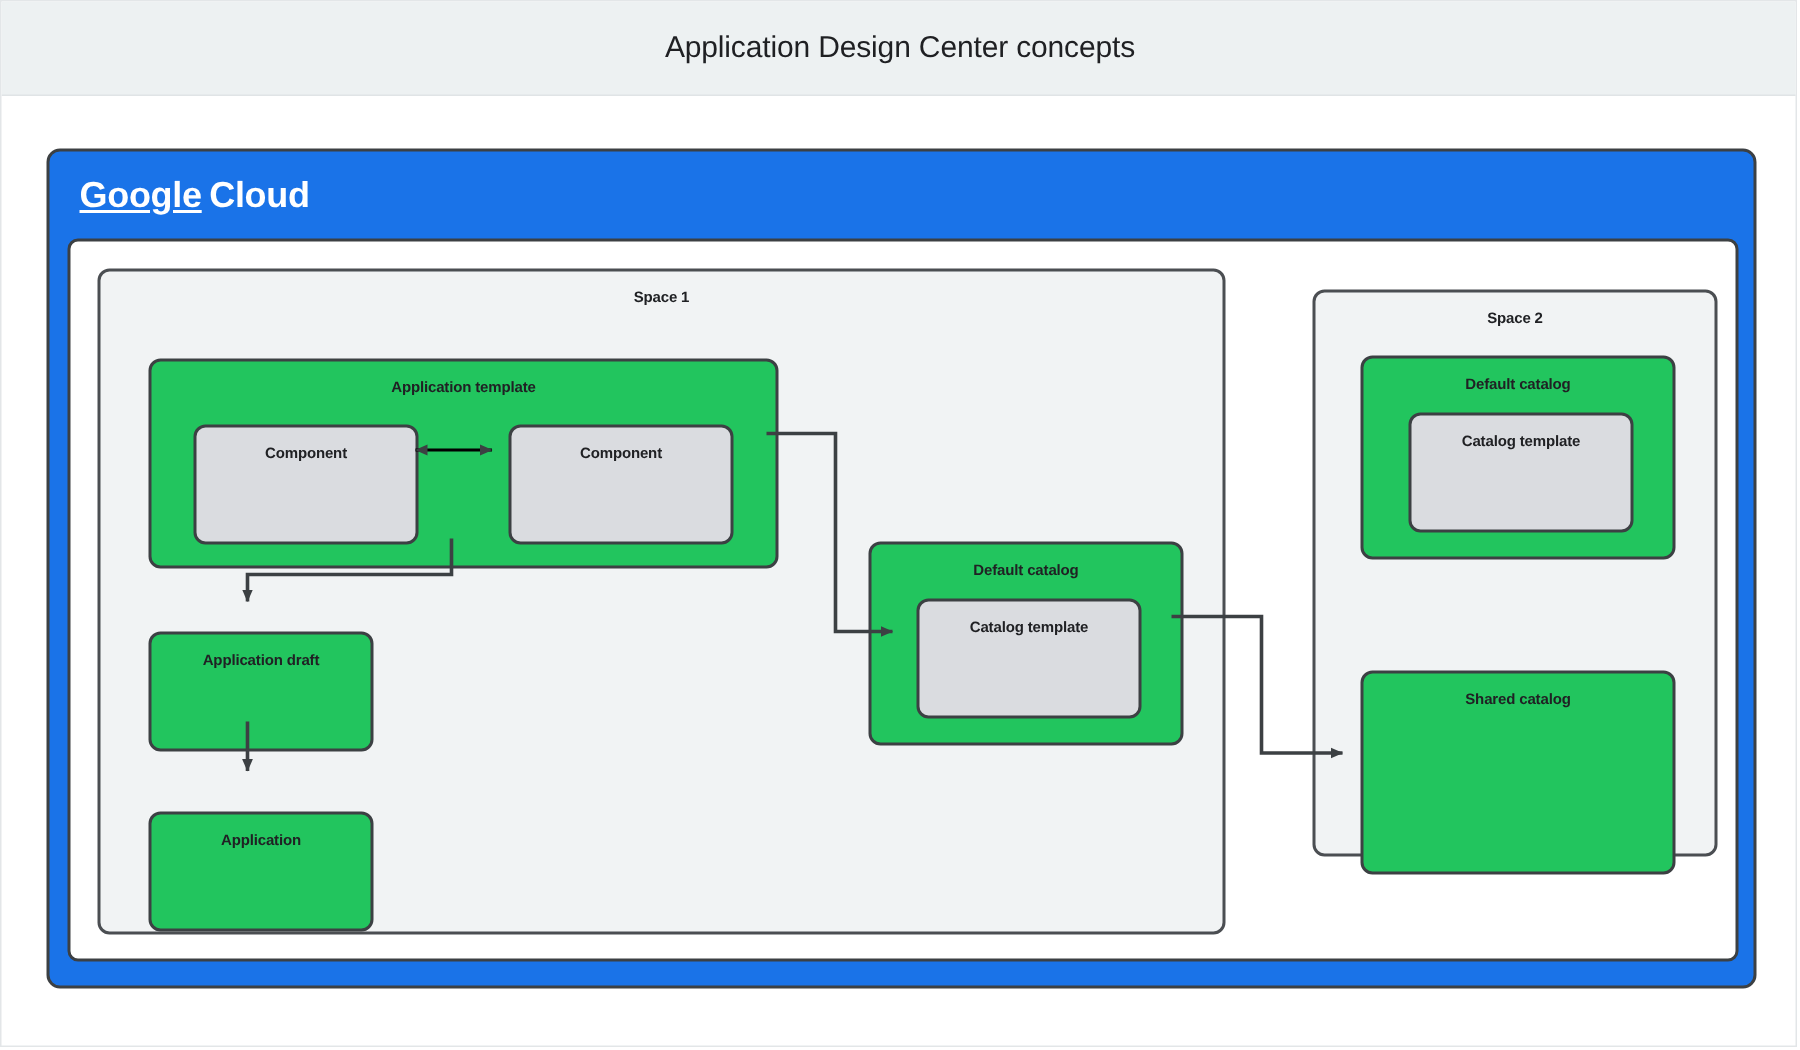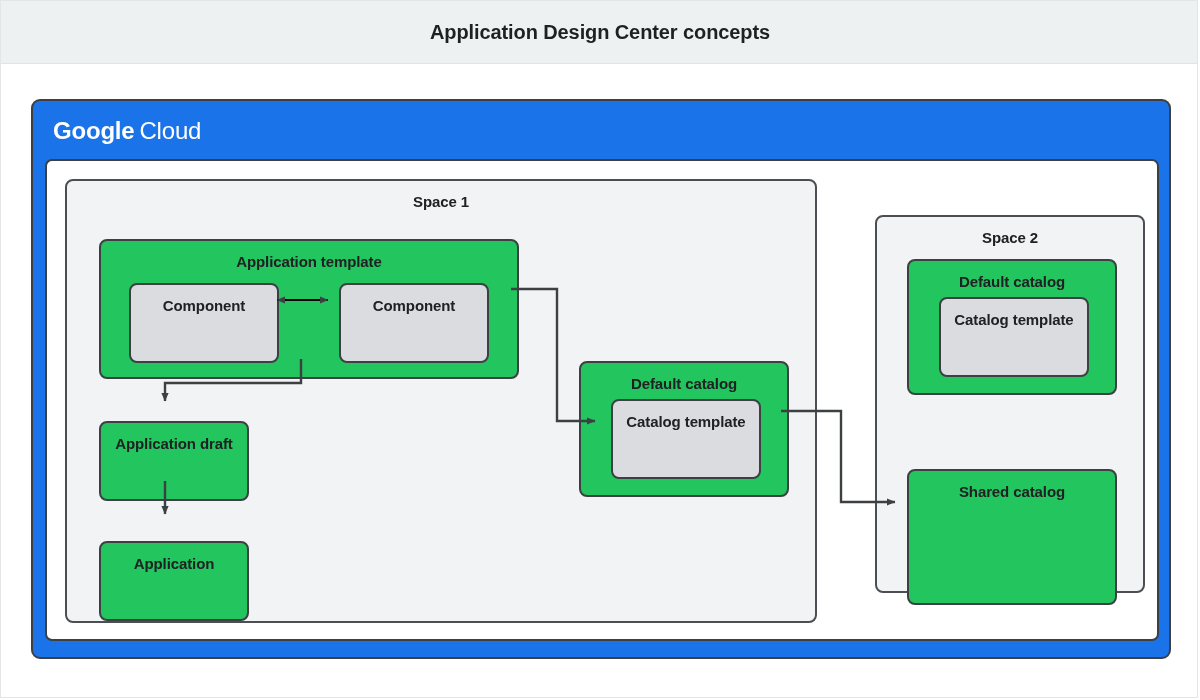--- a/index.html
+++ b/index.html
@@ -35,21 +35,21 @@
   }
   #page-title {
     position: absolute;
     left: 0;
     top: 0;
     width: 1198px;
     height: 63px;
     line-height: 63px;
     text-align: center;
     font-size: 20px;
-    font-weight: bold;
+    font-weight: normal;
     color: #1f2023;
     letter-spacing: -0.1px;
   }
   
   #cloud-container {
     position: absolute;
     left: 30px;
     top: 98px;
     width: 1140px;
     height: 560px;
@@ -60,22 +60,22 @@
   }
   #cloud-logo {
     position: absolute;
     left: 20px;
     top: 16px;
     font-size: 24px;
     color: #ffffff;
     letter-spacing: -0.2px;
     white-space: nowrap;
   }
-  #cloud-logo .g-word { font-weight: bold; }
-  #cloud-logo .c-word { font-weight: normal; margin-left: 5px; }
+  #cloud-logo .g-word { font-weight: bold; text-decoration: underline; }
+  #cloud-logo .c-word { font-weight: bold; margin-left: 5px; }
   
   #inner-panel {
     position: absolute;
     left: 12px;
     top: 58px;
     width: 1114px;
     height: 482px;
     background: #ffffff;
     border: 2px solid #3c4043;
     border-radius: 7px;
@@ -101,21 +101,21 @@
     background: #dadce0;
     border: 2px solid #3c4043;
     border-radius: 8px;
     box-sizing: border-box;
   }
   .box-label {
     position: absolute;
     left: 0;
     width: 100%;
     text-align: center;
-    font-size: 15px;
+    font-size: 10px;
     font-weight: bold;
     color: #202124;
     letter-spacing: -0.1px;
   }
   .space-label {
     top: 12px;
   }
   .inner-label {
     top: 12px;
   }
@@ -171,21 +171,21 @@
 
         <div class="blue-box" style="left:512px; top:180px; width:210px; height:136px;">
           <div class="box-label inner-label">Default catalog</div>
 
           <div class="gray-box" style="left:30px; top:36px; width:150px; height:80px;">
             <div class="box-label inner-label">Catalog template</div>
           </div>
         </div>
       </div>
 
-      <div class="space-box" style="left:828px; top:54px; width:270px; height:378px;">
+      <div class="space-box" style="left:828px; top:32px; width:270px; height:378px;">
         <div class="box-label space-label">Space 2</div>
 
         <div class="blue-box" style="left:30px; top:42px; width:210px; height:136px;">
           <div class="box-label inner-label">Default catalog</div>
 
           <div class="gray-box" style="left:30px; top:36px; width:150px; height:80px;">
             <div class="box-label inner-label">Catalog template</div>
           </div>
         </div>
 

